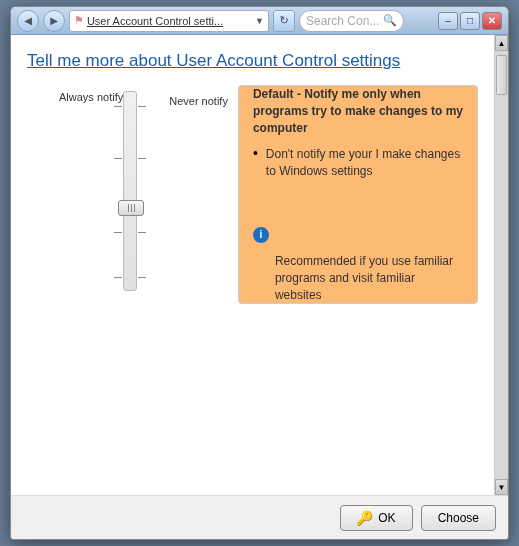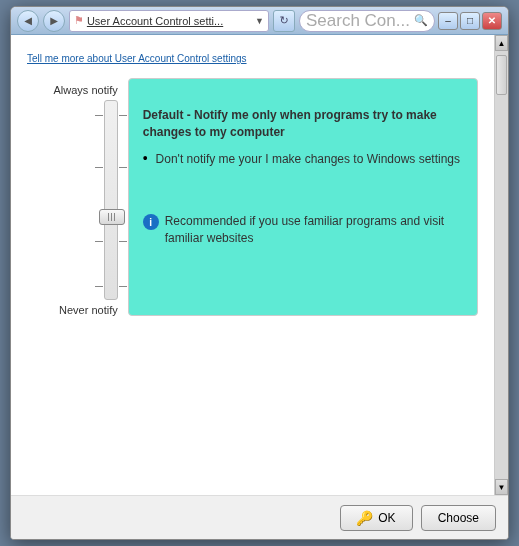--- a/index.html
+++ b/index.html
@@ -90,21 +90,21 @@
       display: flex;
       align-items: center;
       background: white;
       border: 1px solid #aac;
       border-radius: 12px;
       height: 22px;
       padding: 0 6px;
       min-width: 100px;
     }
     .search-text {
-      font-size: 17px;
+      font-size: 12px;
       color: #aaa;
     }
     .search-icon {
       font-size: 11px;
       color: #333;
       margin-left: 4px;
     }
     .title-bar-controls {
       display: flex;
       gap: 2px;
@@ -178,34 +178,35 @@
     .description {
       font-size: 12px;
       color: #333;
       margin-bottom: 6px;
       line-height: 1.4;
     }
     .learn-more {
       color: #1a5fa8;
       text-decoration: underline;
       cursor: pointer;
-      font-size: 10px;
+      font-size: 17px;
       display: inline-block;
       margin-bottom: 14px;
     }
     .slider-section {
       display: flex;
       gap: 10px;
       margin-bottom: 10px;
     }
     .slider-container {
       display: flex;
-      flex-direction: column;
-      align-items: flex-end;
+      flex-direction: row;
+      align-items: flex-start;
       padding-top: 6px;
+      margin-left: 32px;
     }
     .slider-label-top {
       font-size: 11px;
       color: #333;
       margin-bottom: 4px;
     }
     .slider-label-bottom {
       font-size: 11px;
       color: #333;
       margin-top: 4px;
@@ -242,22 +243,22 @@
     }
     .slider-thumb-line {
       width: 1px;
       height: 8px;
       background: #888;
     }
     .info-panel {
       flex: 1;
       border: 1px solid #ccc;
       border-radius: 4px;
-      padding: 28px 14px;
-      background: #5eead4;
+      padding: 0 14px;
+      background: #fdba74;
     }
     .info-title {
       font-size: 12px;
       font-weight: bold;
       color: #333;
       margin-bottom: 10px;
       line-height: 1.4;
     }
     .info-item {
       display: flex;
@@ -294,20 +295,21 @@
       display: flex;
       align-items: center;
       justify-content: center;
       flex-shrink: 0;
       margin-top: 1px;
     }
     .info-note-text {
       font-size: 12px;
       color: #333;
       line-height: 1.4;
+      margin-top: 27px;
     }
 
     .bottom-bar {
       background: #f0f0f0;
       border-top: 1px solid #ddd;
       height: 44px;
       display: flex;
       align-items: center;
       justify-content: flex-end;
       padding: 0 12px;

